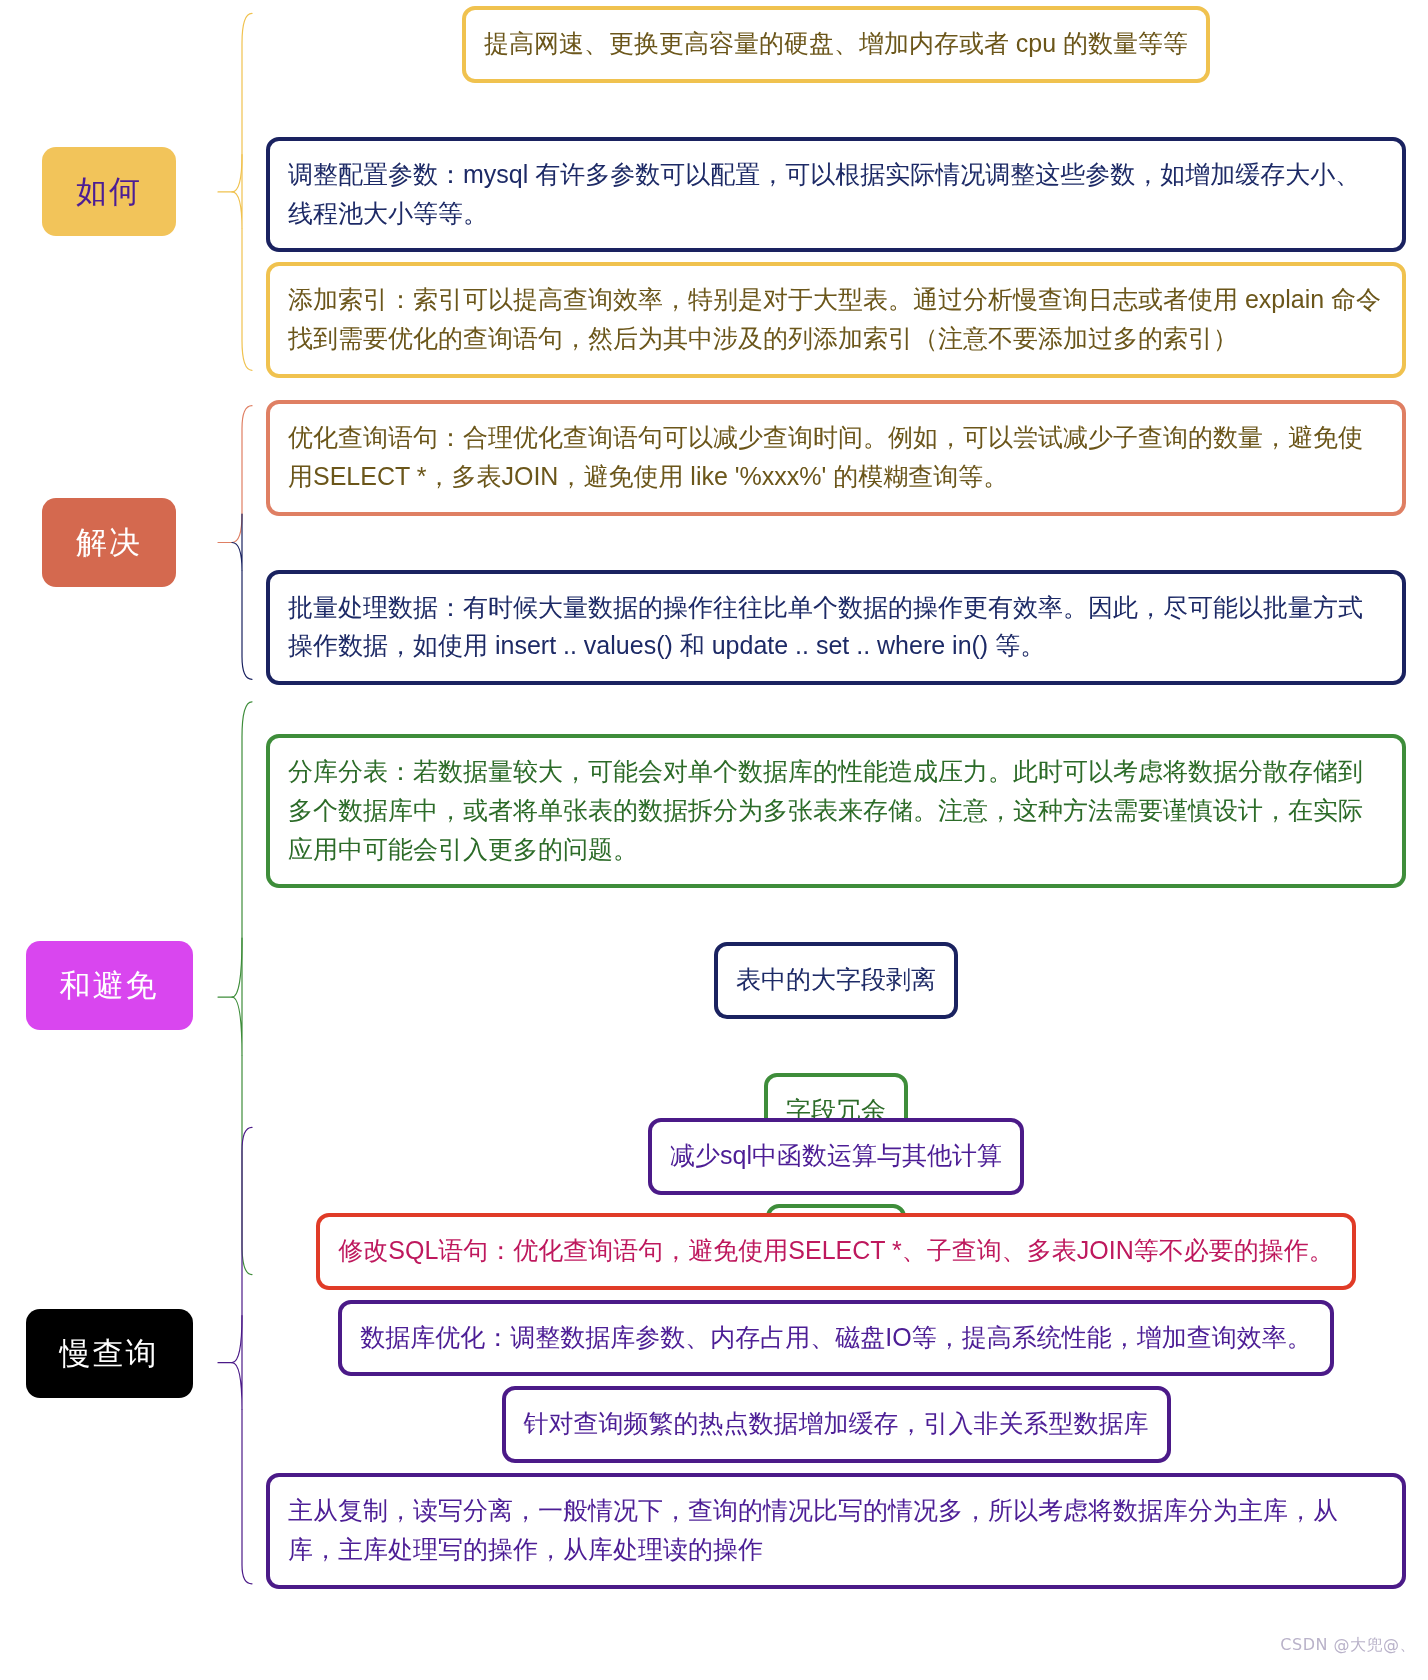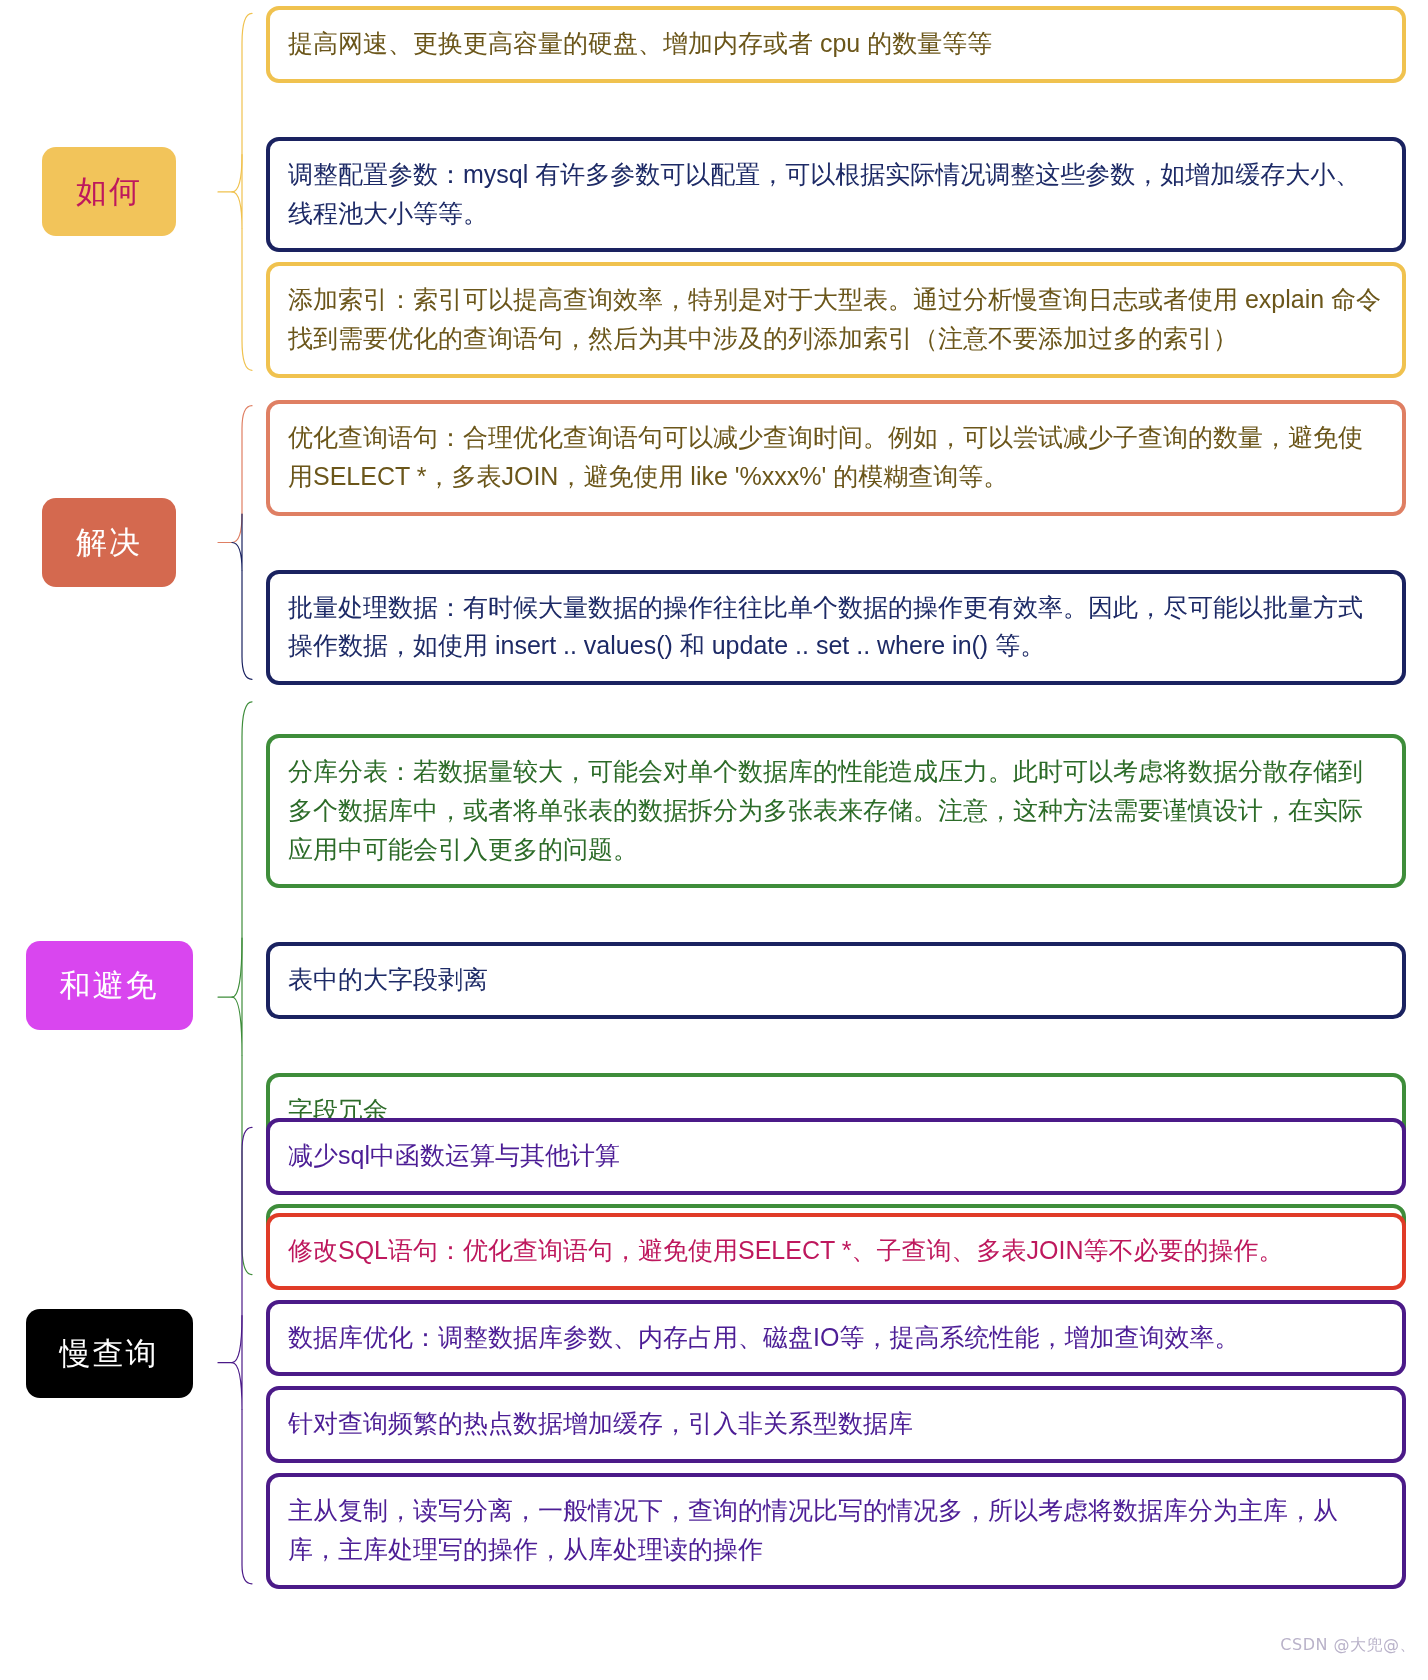--- a/index.html
+++ b/index.html
@@ -44,21 +44,21 @@
     color: #ffffff;
     font-size: 31px;
     line-height: 1.2;
     padding: 26px 34px;
     text-align: center;
     letter-spacing: 2px;
     white-space: nowrap;
   }
   .root-node.root-yellow {
     background: #f2c45a;
-    color: #be185d;
+    color: #4c1d95;
   }
   .root-node.root-salmon { background: #d4694f; }
   .root-node.root-green  { background: #d946ef; }
   .root-node.root-purple { background: #000000; }
 
   
   .connector {
     width: 48px;
     flex: 0 0 48px;
     align-self: stretch;
@@ -72,20 +72,21 @@
     height: 100%;
     overflow: visible;
   }
 
   .children {
     flex: 1 1 auto;
     display: flex;
     flex-direction: column;
     gap: 10px;
     padding-right: 22px;
+    align-items: center;
   }
 
   .node {
     border-radius: 13px;
     border-style: solid;
     border-width: 4px;
     background: #ffffff;
     padding: 14px 18px 16px 18px;
     font-size: 25px;
     line-height: 1.55;

